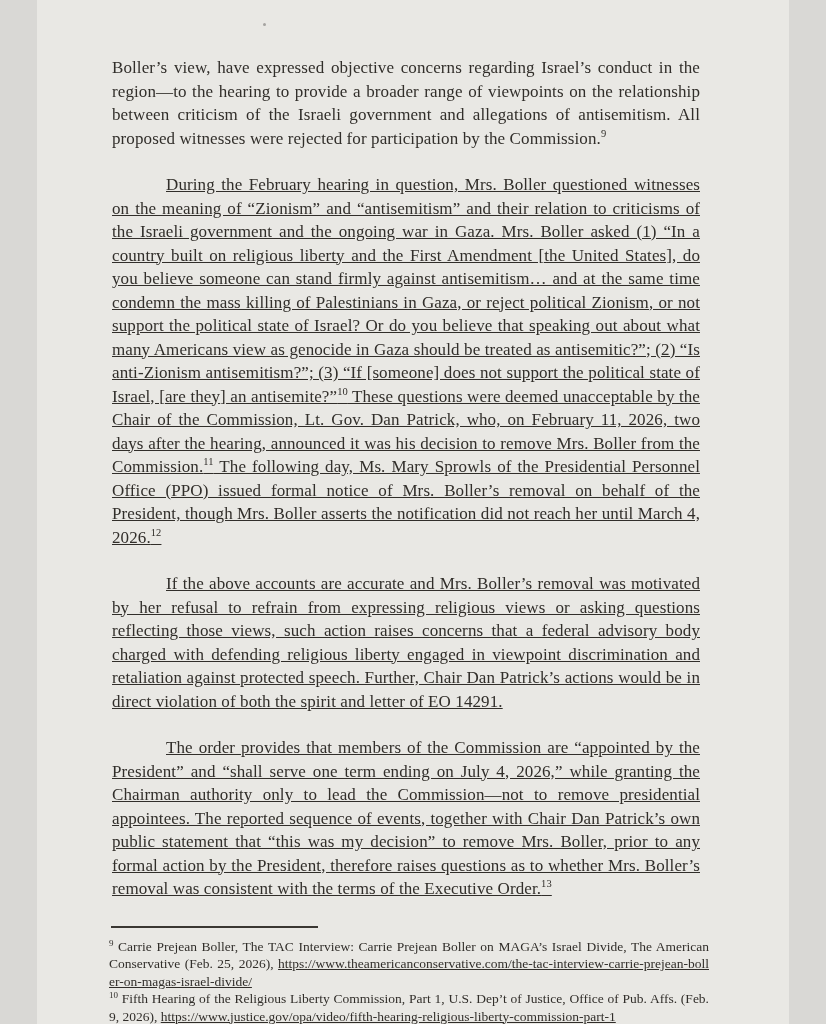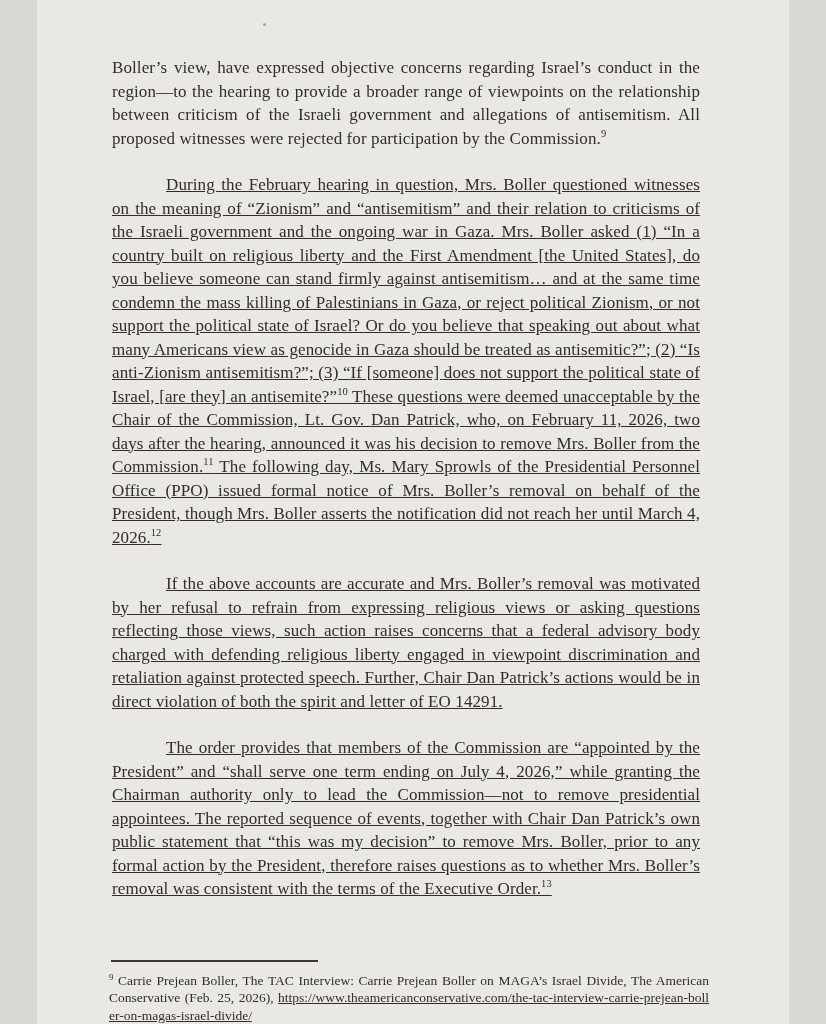--- a/index.html
+++ b/index.html
@@ -86,16 +86,17 @@
       <p>Boller’s view, have expressed objective concerns regarding Israel’s conduct in the region—to the hearing to provide a broader range of viewpoints on the relationship between criticism of the Israeli government and allegations of antisemitism. All proposed witnesses were rejected for participation by the Commission.<sup class="ref">9</sup></p>
       <p class="indent">During the February hearing in question, Mrs. Boller questioned witnesses on the meaning of “Zionism” and “antisemitism” and their relation to criticisms of the Israeli government and the ongoing war in Gaza. Mrs. Boller asked (1) “In a country built on religious liberty and the First Amendment [the United States], do you believe someone can stand firmly against antisemitism… and at the same time condemn the mass killing of Palestinians in Gaza, or reject political Zionism, or not support the political state of Israel? Or do you believe that speaking out about what many Americans view as genocide in Gaza should be treated as antisemitic?”; (2) “Is anti-Zionism antisemitism?”; (3) “If [someone] does not support the political state of Israel, [are they] an antisemite?”<sup class="ref">10</sup> These questions were deemed unacceptable by the Chair of the Commission, Lt. Gov. Dan Patrick, who, on February 11, 2026, two days after the hearing, announced it was his decision to remove Mrs. Boller from the Commission.<sup class="ref">11</sup> The following day, Ms. Mary Sprowls of the Presidential Personnel Office (PPO) issued formal notice of Mrs. Boller’s removal on behalf of the President, though Mrs. Boller asserts the notification did not reach her until March 4, 2026.<sup class="ref">12</sup></p>
       <p class="indent">If the above accounts are accurate and Mrs. Boller’s removal was motivated by her refusal to refrain from expressing religious views or asking questions reflecting those views, such action raises concerns that a federal advisory body charged with defending religious liberty engaged in viewpoint discrimination and retaliation against protected speech. Further, Chair Dan Patrick’s actions would be in direct violation of both the spirit and letter of EO 14291.</p>
       <p class="indent">The order provides that members of the Commission are “appointed by the President” and “shall serve one term ending on July 4, 2026,” while granting the Chairman authority only to lead the Commission—not to remove presidential appointees. The reported sequence of events, together with Chair Dan Patrick’s own public statement that “this was my decision” to remove Mrs. Boller, prior to any formal action by the President, therefore raises questions as to whether Mrs. Boller’s removal was consistent with the terms of the Executive Order.<sup class="ref">13</sup></p>
     </main>
 
   <footer class="footnote-area">
     <div class="fn-rule"></div>
     <div id="footnotes-root">
         <div class="footnote"><sup class="ref">9</sup> Carrie Prejean Boller, The TAC Interview: Carrie Prejean Boller on MAGA’s Israel Divide, The American Conservative (Feb. 25, 2026), <a class="fn-link" href="#">https://www.theamericanconservative.com/the-tac-interview-carrie-prejean-boller-on-magas-israel-divide/</a></div>
+        <div class="footnote"><sup class="ref">10</sup> Fifth Hearing of the Religious Liberty Commission, Part 1, U.S. Dep’t of Justice, Office of Pub. Affs. (Feb. 9, 2026), <a class="fn-link" href="#">https://www.justice.gov/opa/video/fifth-hearing-religious-liberty-commission-part-1</a></div>
       </div>
 
   </footer>
 </div>
 
 </body></html>

